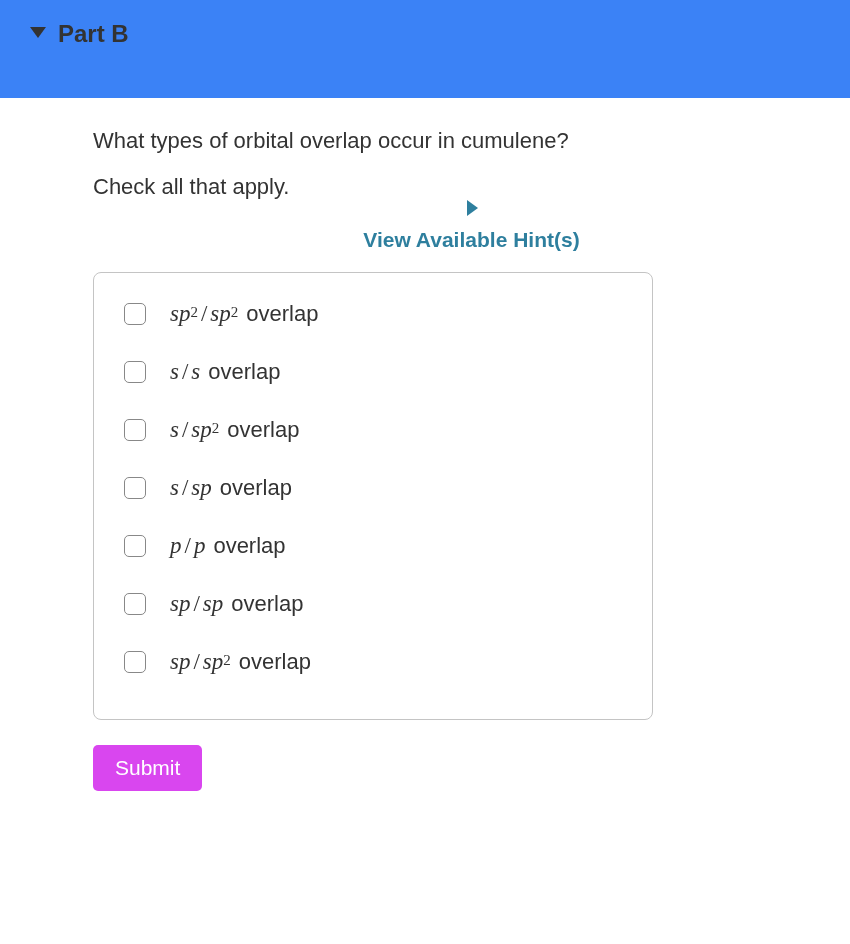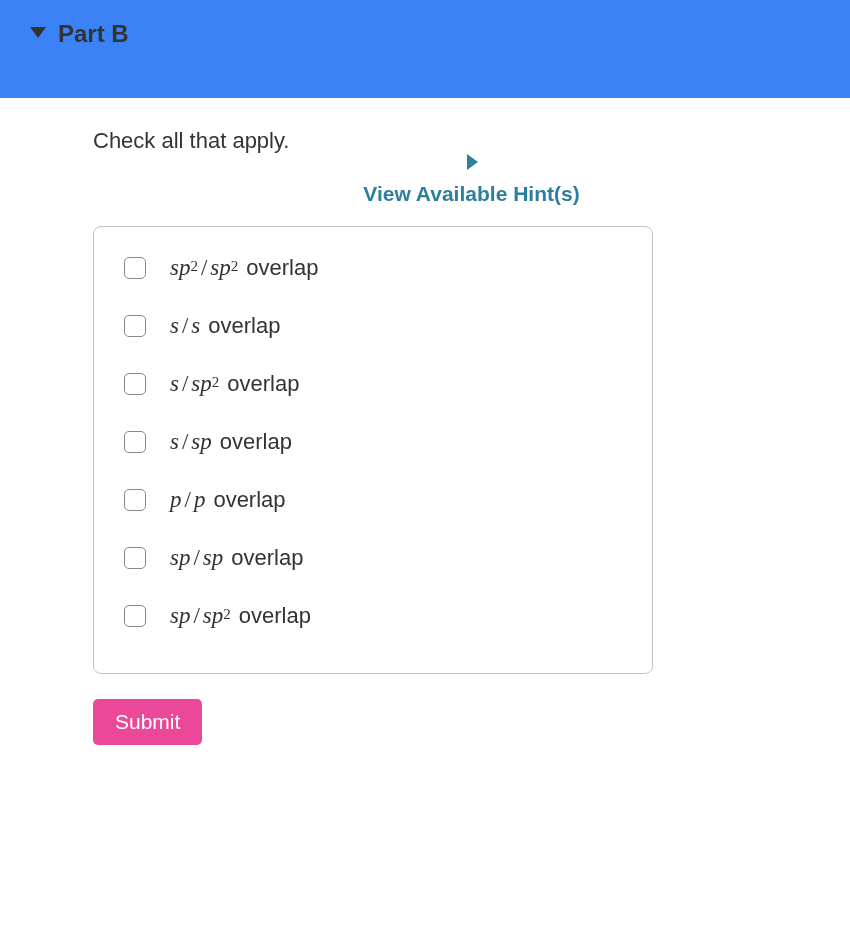--- a/index.html
+++ b/index.html
@@ -113,39 +113,40 @@
       font-size: 15px;
       vertical-align: super;
       position: relative;
       top: -4px;
       margin-left: 0;
     }
     .overlap-word {
       margin-left: 8px;
     }
     .submit-btn {
-      background: #ec4899;
+      background: #d946ef;
       color: #fff;
       border: none;
       border-radius: 5px;
       padding: 11px 22px;
       font-size: 21px;
       cursor: pointer;
       font-family: inherit;
     }
   </style>
 </head>
 <body>
 
 <div class="header">
   <div class="header-toggle"></div>
   <div class="header-title">Part B</div>
 </div>
 
 <div class="content">
+  <div class="question">What types of orbital overlap occur in cumulene?</div>
   <div class="instruction">Check all that apply.</div>
 
   <div class="hints-toggle">
     <div class="hints-arrow"></div>
     <span>View Available Hint(s)</span>
   </div>
 
   <div class="options-box">
 
     <div class="option-row">

